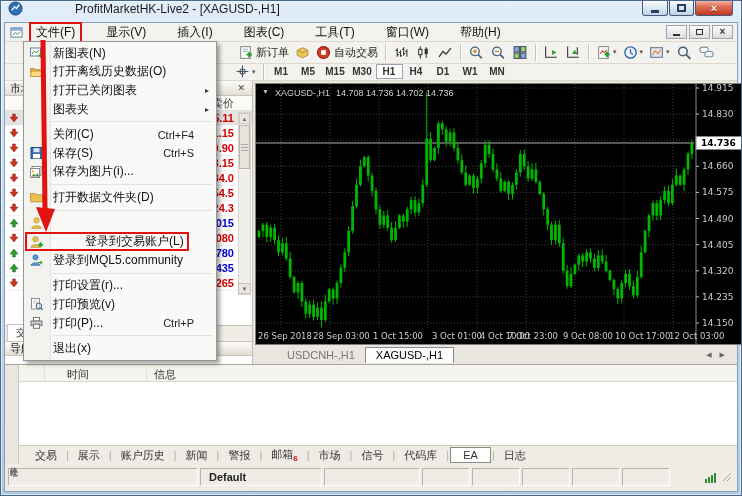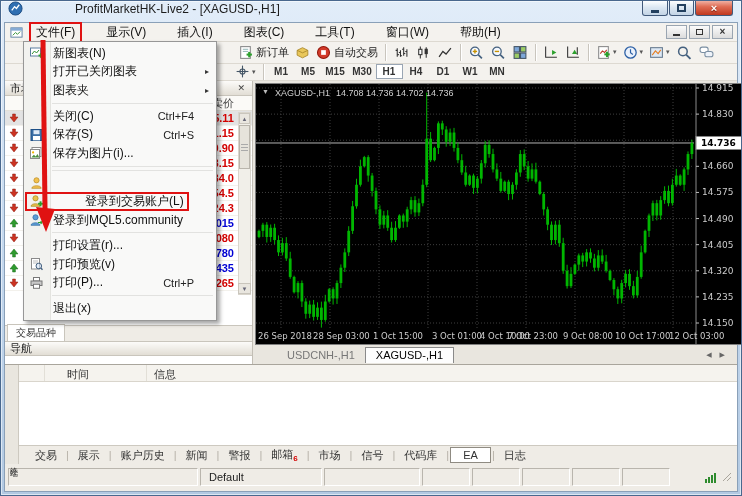--- a/index.html
+++ b/index.html
@@ -829,21 +829,21 @@
         <span class="t-div">|</span>
         <span class="t-tab">代码库</span>
         <span class="t-div">|</span>
         <span class="t-tab active">EA</span>
         <span class="t-div">|</span>
         <span class="t-tab">日志</span>
       </div>
 
     <div class="statusbar" id="status-bar">
       <div class="sb-cell" style="width: 190px;"></div>
-        <div class="sb-cell" style="width: 122px;">Default</div>
+        <div class="sb-cell" style="width: 122px; font-weight: bold;">Default</div>
         <div class="sb-cell" style="width: 96px;"></div>
         <div class="sb-cell" style="width: 48px;"></div>
         <div class="sb-cell" style="width: 48px;"></div>
         <div class="sb-cell" style="width: 48px;"></div>
         <div class="sb-cell" style="width: 48px;"></div>
         <div class="sb-cell" style="width: 48px;"></div>
         <div class="sb-right">
         <svg width="14" height="14" viewBox="0 0 14 14">
           <rect x="1" y="9" width="2" height="4" fill="#2e8b2e"></rect>
           <rect x="4" y="7" width="2" height="6" fill="#2e8b2e"></rect>
@@ -866,20 +866,31 @@
               <polyline points="2.5,8 5,5 7,7 9.5,4" stroke="#2f8f2f" fill="none"></polyline>
               <rect x="9" y="8.6" width="4.6" height="1.8" fill="#2ca02c"></rect>
               <rect x="10.4" y="7.2" width="1.8" height="4.6" fill="#2ca02c"></rect>
             </svg>
           </span>
           <span class="fm-label">新图表(N)</span>
         </span>
       </div>
       <div class="fm-item">
         <span class="fm-wrap">
+          <span class="fm-ic">
+            <svg viewBox="0 0 14 14" width="15" height="14">
+              <path d="M1 3.5h4l1 1.2h6v2H1z" fill="#e8b84a" stroke="#a07d1c" stroke-width=".7"></path>
+              <path d="M1.6 6h11.8l-2 5.5H1z" fill="#ffd97a" stroke="#a07d1c" stroke-width=".7"></path>
+            </svg>
+          </span>
+          <span class="fm-label">打开离线历史数据(O)</span>
+        </span>
+      </div>
+      <div class="fm-item">
+        <span class="fm-wrap">
           <span class="fm-ic"></span>
           <span class="fm-label">打开已关闭图表</span>
         </span>
         <span class="fm-sub">▸</span>
       </div>
       <div class="fm-item">
         <span class="fm-wrap">
           <span class="fm-ic"></span>
           <span class="fm-label">图表夹</span>
         </span>
@@ -913,20 +924,30 @@
               <rect x="2.5" y="1.5" width="9" height="9" fill="#fff" stroke="#8a8a8a"></rect>
               <rect x="1" y="3.5" width="9" height="9" fill="#fff" stroke="#8a8a8a"></rect>
               <circle cx="3.6" cy="6.4" r="1.1" fill="#f4b400"></circle>
               <path d="M1.8 11.5l2.6-2.8 1.8 1.7 1.8-2.4 1.8 3.5z" fill="#4b8f3f"></path>
             </svg>
           </span>
           <span class="fm-label">保存为图片(i)...</span>
         </span>
       </div>
       <div class="fm-sep"></div>
+      <div class="fm-item">
+        <span class="fm-wrap">
+          <span class="fm-ic">
+            <svg viewBox="0 0 14 14" width="15" height="14">
+              <path d="M1 3.5h4.5l1 1.3H13v7H1z" fill="#f0c14b" stroke="#a07d1c" stroke-width=".7"></path>
+            </svg>
+          </span>
+          <span class="fm-label">打开数据文件夹(D)</span>
+        </span>
+      </div>
       <div class="fm-sep"></div>
       <div class="fm-item">
         <span class="fm-wrap">
           <span class="fm-ic">
             <svg viewBox="0 0 14 14" width="15" height="14">
               <circle cx="7" cy="4.3" r="2.6" fill="#f2c14e" stroke="#b98a1f" stroke-width=".7"></circle>
               <path d="M2.3 12.3c0-3.4 9.4-3.4 9.4 0z" fill="#f2c14e" stroke="#b98a1f" stroke-width=".7"></path>
             </svg>
           </span>
         </span>

